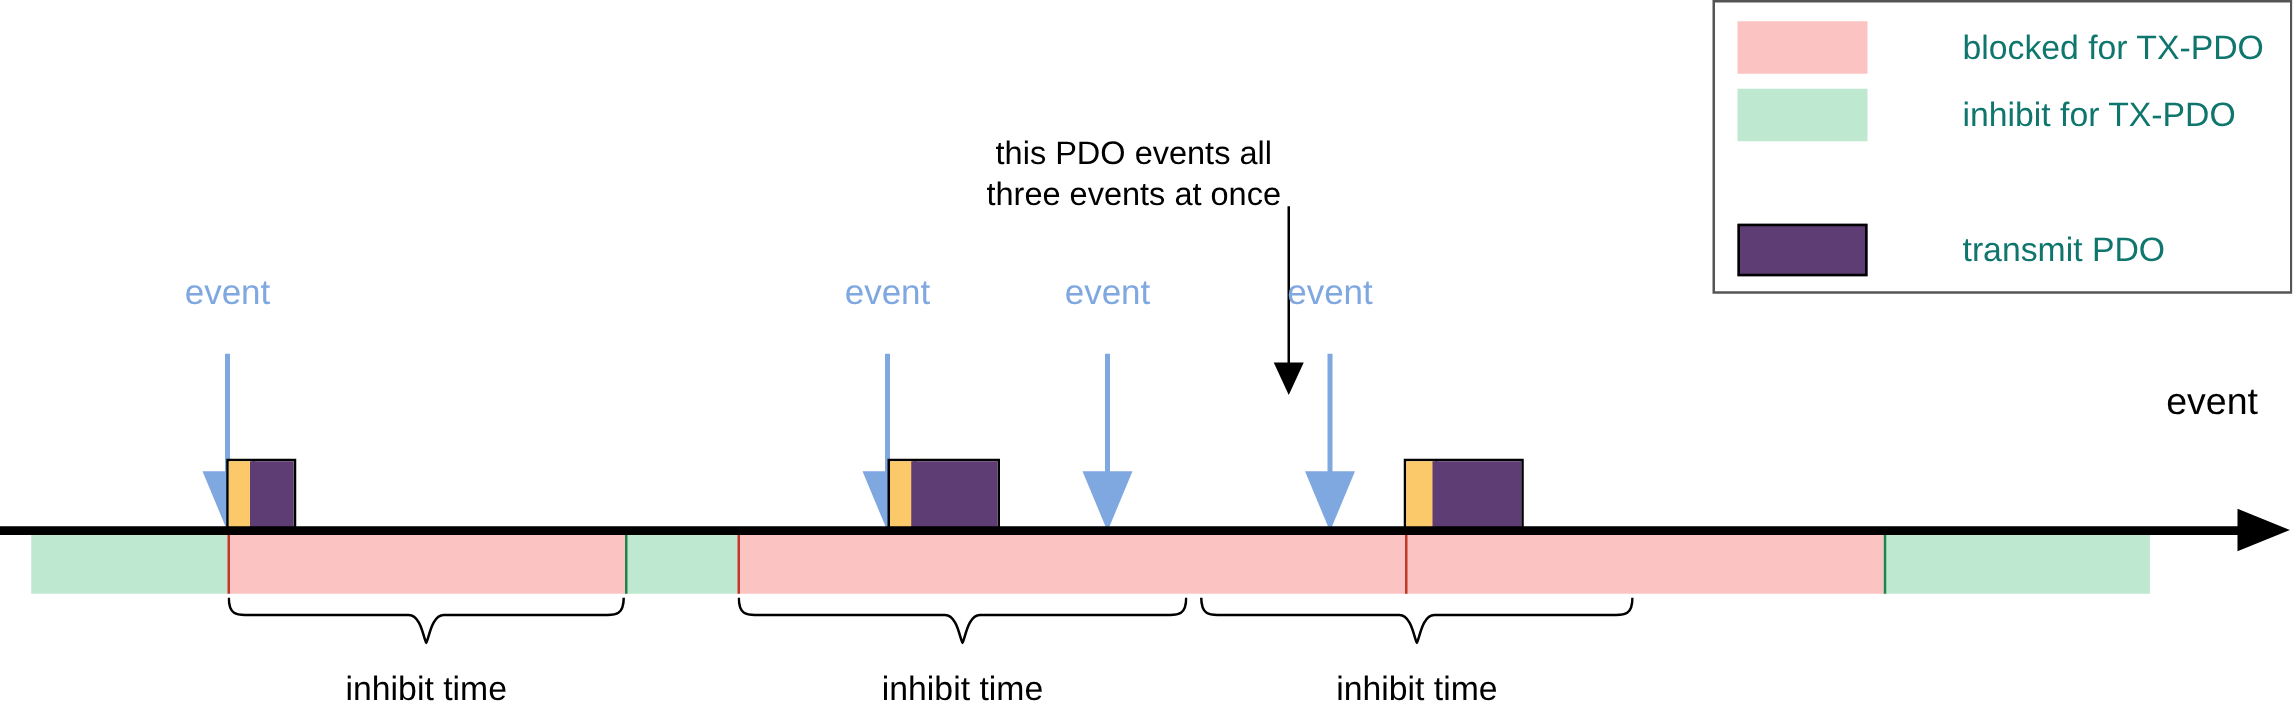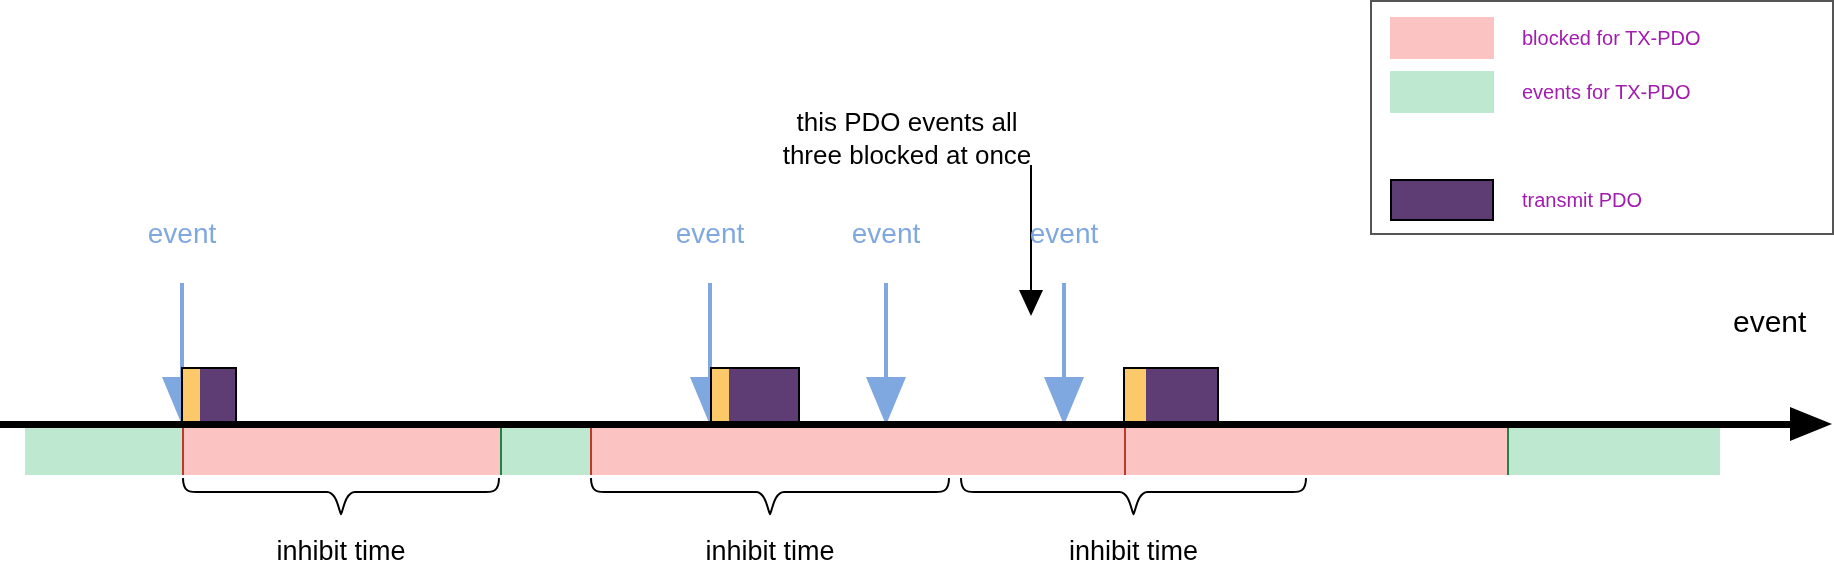--- a/index.html
+++ b/index.html
@@ -47,45 +47,45 @@
   
   .brace-wrap{position:absolute;top:478px;height:40px;}
   .brace-label{position:absolute;top:524px;font-size:27px;color:#000;
       white-space:nowrap;transform:translateX(-50%);margin-top:12px;}
 
   
   #legend{left:1370px;top:0px;width:464px;height:235px;
           border:2px solid #555;box-sizing:border-box;background:#fff;}
   .leg-row{position:absolute;left:18px;height:48px;display:flex;align-items:center;}
   .leg-swatch{width:104px;height:42px;box-sizing:border-box;margin-right:28px;}
-  .leg-text{font-size:20px;color:#a21caf;white-space:nowrap;}
+  .leg-text{font-size:27px;color:#0f766e;white-space:nowrap;margin-left:48px;}
 </style>
 </head>
 <body>
 
 <div id="stage">
 
   <div id="legend" class="abs">
       <div class="leg-row" style="top: 12px;">
         <div class="leg-swatch" style="background: rgb(252, 195, 195);"></div>
         <div class="leg-text">blocked for TX-PDO</div>
       </div>
       <div class="leg-row" style="top: 66px;">
         <div class="leg-swatch" style="background: rgb(191, 232, 208);"></div>
-        <div class="leg-text">events for TX-PDO</div>
+        <div class="leg-text">inhibit for TX-PDO</div>
       </div>
       <div class="leg-row" style="top: 174px;">
         <div class="leg-swatch" style="background: rgb(94, 61, 116); border: 2px solid rgb(0, 0, 0);"></div>
         <div class="leg-text">transmit PDO</div>
       </div>
     </div>
 
   <div id="ann-text" class="abs">
     <div>this PDO events all</div>
-    <div>three blocked at once</div>
+    <div>three events at once</div>
   </div>
   <div id="ann-stem" class="abs"></div>
   <div id="ann-head" class="abs"></div>
 
   <div id="events-layer" class="abs" style="left:0;top:0;width:1834px;height:563px;">
       <div class="ev-label" style="left: 182px; top: 218px;">event</div>
       <div class="ev-stem" style="left: 182px; top: 283px; height: 96px;"></div>
       <div class="ev-head" style="left: 182px; top: 377px;"></div>
       <div class="ev-label" style="left: 710px; top: 218px;">event</div>
       <div class="ev-stem" style="left: 710px; top: 283px; height: 96px;"></div>

